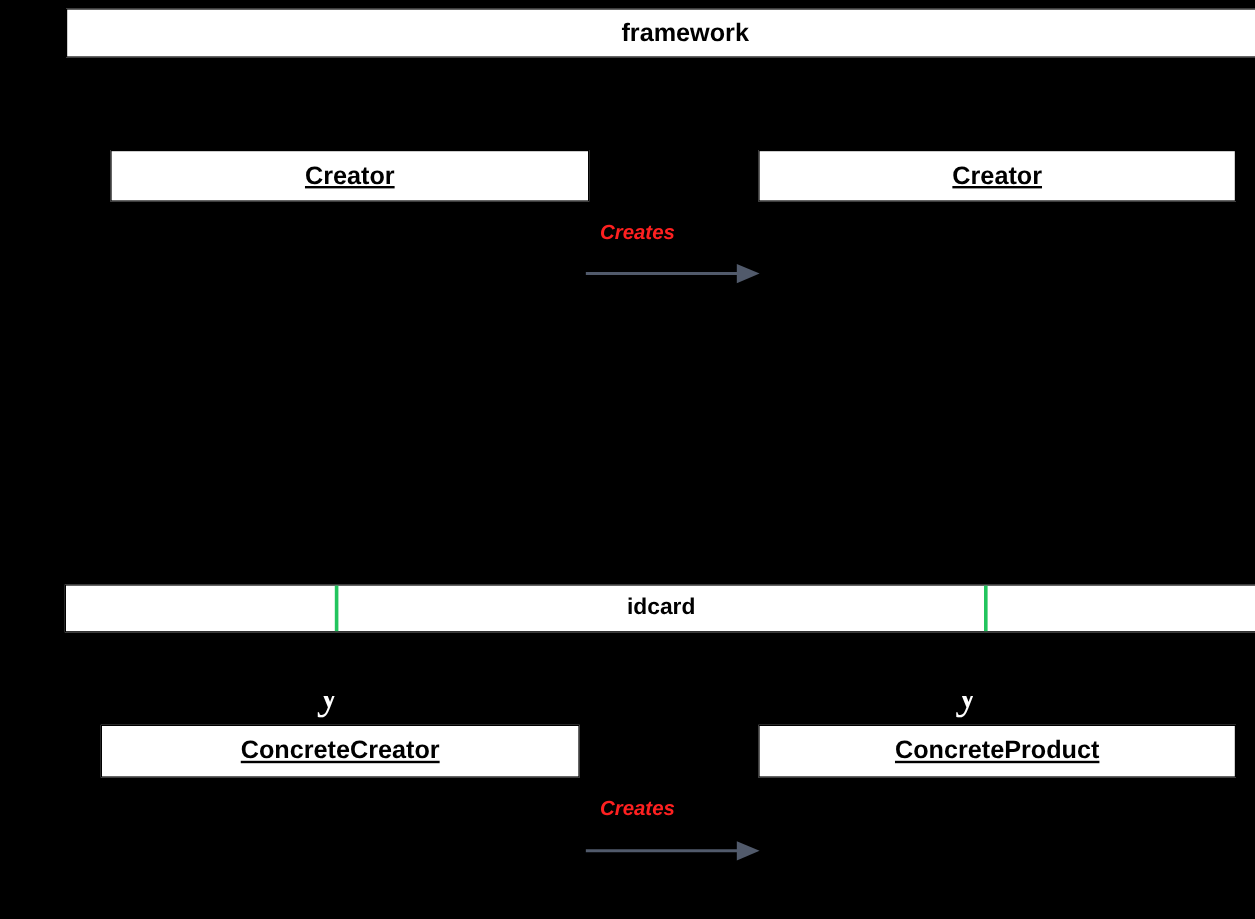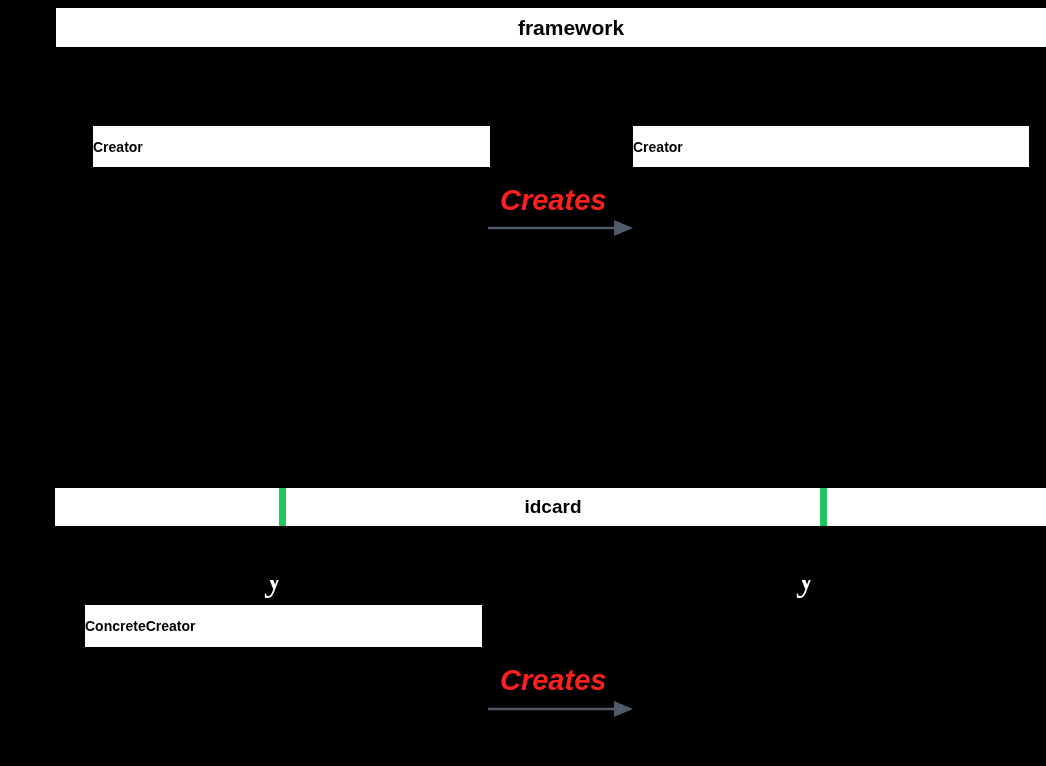--- a/index.html
+++ b/index.html
@@ -45,21 +45,21 @@
   }
   .pkg-cell {
     height: 100%;
     box-sizing: border-box;
     display: flex;
     align-items: center;
     justify-content: center;
     color: #000000;
     font-weight: bold;
   }
-  .pkg-cell + .pkg-cell { border-left: 7px solid #22c55e; }
+  .pkg-cell + .pkg-cell { border-left: 3px solid #22c55e; }
 
   #framework-package {
     left: 7px; top: 7px;
     width: 1032px; height: 41px;
     font-size: 21px;
   }
   #idcard-package {
     left: 6px; top: 487px;
     width: 1034px; height: 40px;
     font-size: 19px;
@@ -69,39 +69,40 @@
   #idcard-cell-right  { width: 267px; }
 
   
   .class-box {
     position: absolute;
     background: #ffffff;
     border: 1px solid #000000;
     box-sizing: border-box;
     display: flex;
     align-items: center;
-    justify-content: flex-start;
+    justify-content: center;
     color: #000000;
     font-weight: bold;
-    font-size: 14px;
+    font-size: 21px;
     white-space: nowrap;
     overflow: hidden;
+    text-decoration: underline;
   }
   #box-creator          { left: 44px;  top: 125px; width: 399px; height: 43px; }
   #box-product          { left: 584px; top: 125px; width: 398px; height: 43px; }
   #box-concrete-creator { left: 36px;  top: 604px; width: 399px; height: 44px; }
   #box-concrete-product { left: 584px; top: 604px; width: 398px; height: 44px; }
 
   
   .creates-label {
     position: absolute;
     color: #fe2020;
     font-weight: bold;
     font-style: italic;
-    font-size: 29px;
+    font-size: 17px;
     white-space: nowrap;
     letter-spacing: 0px;
   }
   #creates-label-top    { left: 452px; top: 184px; }
   #creates-label-bottom { left: 452px; top: 664px; }
 
   
   .creates-arrow {
     position: absolute;
     height: 18px;
@@ -158,20 +159,23 @@
     <span>y</span>
   </div>
   <div class="glyph-remnant" id="glyph-remnant-right">
     <span>y</span>
   </div>
 
   <div class="class-box" id="box-concrete-creator">
     <span>ConcreteCreator</span>
   </div>
 
+  <div class="class-box" id="box-concrete-product">
+    <span>ConcreteProduct</span>
+  </div>
 
   <div class="creates-label" id="creates-label-bottom">Creates</div>
 
   <svg class="creates-arrow" id="creates-arrow-bottom" viewBox="0 0 148 18" preserveAspectRatio="none">
     <line x1="0" y1="9" x2="130" y2="9" stroke="#515a6b" stroke-width="2.5"></line>
     <polygon points="126,1 145,9 126,17" fill="#515a6b"></polygon>
   </svg>
 
 </div>
 

